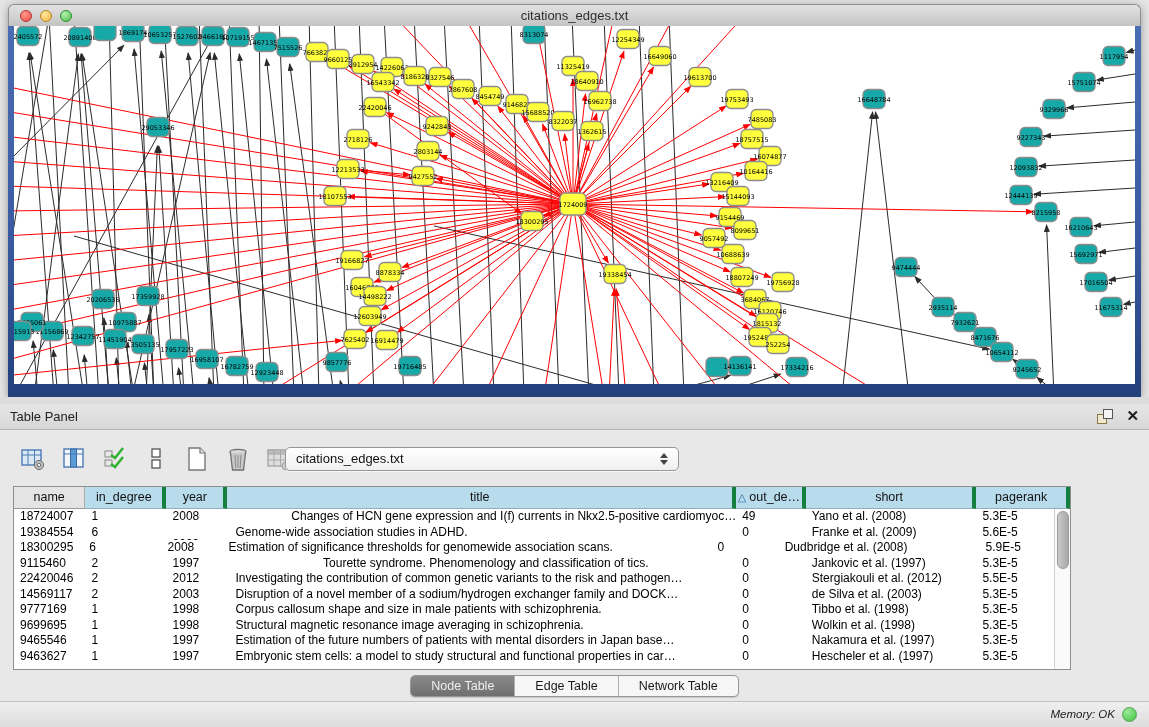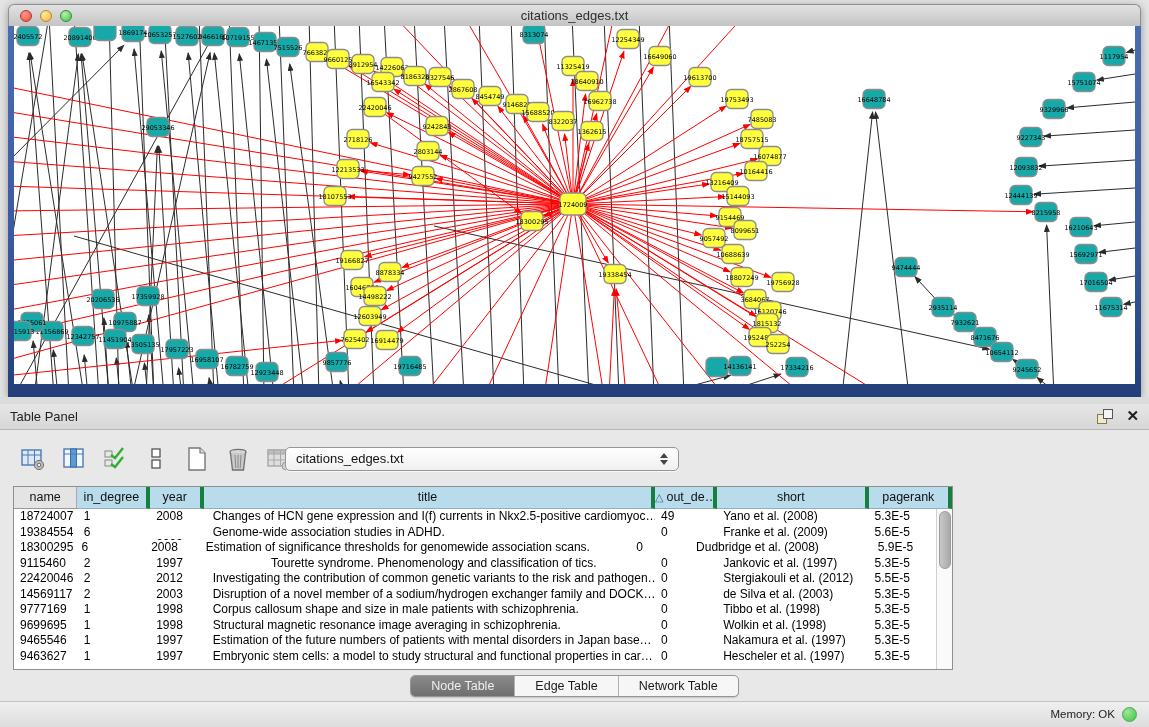--- a/index.html
+++ b/index.html
@@ -39,21 +39,21 @@
   .tb-ic{width:26px;height:26px;display:flex;align-items:center;justify-content:center;}
   .fx{font-family:"DejaVu Serif",serif;font-style:italic;font-size:16px;color:#1a1a1a;}
   .combo{position:absolute;left:285px;top:17px;width:392px;height:22px;border:1px solid #969696;border-radius:5px;
     background:linear-gradient(180deg,#ffffff,#f0f0f0);box-shadow:0 1px 0 rgba(255,255,255,.7);}
   .combo .val{position:absolute;left:10px;top:3px;font-size:13px;color:#111;}
   .combo .arrows{position:absolute;right:9px;top:4px;width:9px;height:14px;}
   .combo .arrows i{position:absolute;left:0;width:0;height:0;border-left:4.5px solid transparent;border-right:4.5px solid transparent;}
   .combo .arrows .up{top:1px;border-bottom:5px solid #444;}
   .combo .arrows .dn{bottom:1px;border-top:5px solid #444;}
   
-  .table-wrap{position:absolute;left:13px;top:56px;width:940px;height:184px;background:#fff;
+  .table-wrap{position:absolute;left:13px;top:56px;width:1058px;height:184px;background:#fff;
     border:1px solid #8f8f8f;box-sizing:border-box;overflow:hidden;}
   .thead{display:flex;height:22px;}
   .th{box-sizing:border-box;height:22px;background:#b9dcec;border-right:4px solid #15803d;
       border-bottom:1px solid #8fafc0;font-size:12.5px;color:#111;text-align:center;line-height:21px;
       overflow:hidden;white-space:nowrap;}
   .th.first{background:#e4e4e4;border-right:1px solid #aaa;border-bottom:1px solid #999;}
   .sortglyph{color:#2a6b9f;font-size:11px;margin-right:3px;}
   .tr{display:flex;height:15.5px;}
   .td{box-sizing:border-box;font-size:12px;color:#000;line-height:15.5px;overflow:hidden;
       white-space:nowrap;padding-left:6px;}
@@ -62,21 +62,21 @@
       background:linear-gradient(90deg,#c9c9c9,#a8a8a8);border:1px solid #9a9a9a;}
   
   .tabbar{position:absolute;left:0;right:0;top:245px;display:flex;justify-content:center;}
   .seg{display:inline-flex;border:1px solid #979797;border-radius:5px;overflow:hidden;
        background:#f6f6f6;box-shadow:0 1px 1px rgba(0,0,0,.15);}
   .seg .tab{padding:2px 20px;font-size:12.5px;color:#1a1a1a;border-right:1px solid #b3b3b3;line-height:16px;}
   .seg .tab:last-child{border-right:none;}
   .seg .tab.active{background:linear-gradient(180deg,#8a8a8a,#6f6f6f);color:#efefef;}
   
   .statusbar{position:absolute;left:0;top:701px;width:1149px;height:26px;
-    background:linear-gradient(180deg,#efefef,#dddddd);border-top:1px solid #c2c2c2;box-sizing:border-box;}
+    background:linear-gradient(180deg,#efefef,#dddddd);border-top:1px solid #c2c2c2;box-sizing:border-box;font-style:italic;}
   .mem{position:absolute;right:34px;top:6px;font-size:11.5px;color:#222;}
   .mem-dot{position:absolute;right:12px;top:5px;width:13px;height:13px;border-radius:50%;
     background:radial-gradient(circle at 35% 30%,#9ee89a,#3cc43c);border:1px solid #57a257;}
 </style>
 </head>
 <body>
 
 <div class="app">
 
   <div class="net-window">
@@ -768,21 +768,21 @@
           <div class="th" style="width: 528px;">title</div>
           <div class="th" style="width: 72px;"><span class="sortglyph">△</span>out_de…</div>
           <div class="th" style="width: 177px;">short</div>
           <div class="th" style="width: 97px;">pagerank</div>
         </div>
       <div id="tbody">
           <div class="tr">
             <div class="td" style="width: 74px;">18724007</div>
             <div class="td" style="width: 84px;">1</div>
             <div class="td" style="width: 63px;">2008</div>
-            <div class="td" style="width: 528px; padding-left: 8px;">Changes of HCN gene expression and I(f) currents in Nkx2.5-positive cardiomyoc…</div>
+            <div class="td" style="width: 528px; padding-left: 8px; text-align: right;">Changes of HCN gene expression and I(f) currents in Nkx2.5-positive cardiomyoc…</div>
             <div class="td" style="width: 72px;">49</div>
             <div class="td" style="width: 177px;">Yano et al. (2008)</div>
             <div class="td" style="width: 97px;">5.3E-5</div>
           </div>
           <div class="tr">
             <div class="td" style="width: 74px;">19384554</div>
             <div class="td" style="width: 84px;">6</div>
             <div class="td" style="width: 63px; margin-top: 12px;">2009</div>
             <div class="td" style="width: 528px; padding-left: 8px;">Genome-wide association studies in ADHD.</div>
             <div class="td" style="width: 72px;">0</div>

